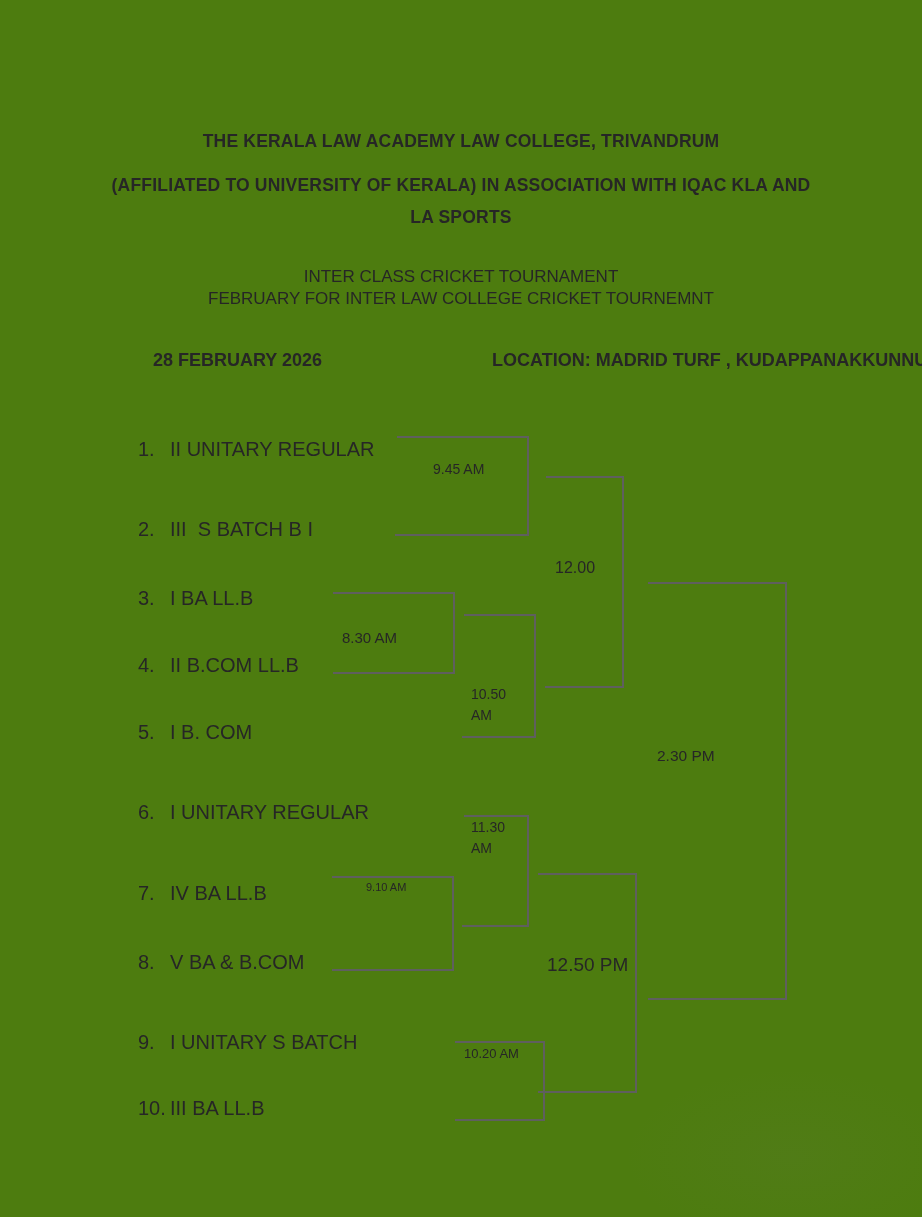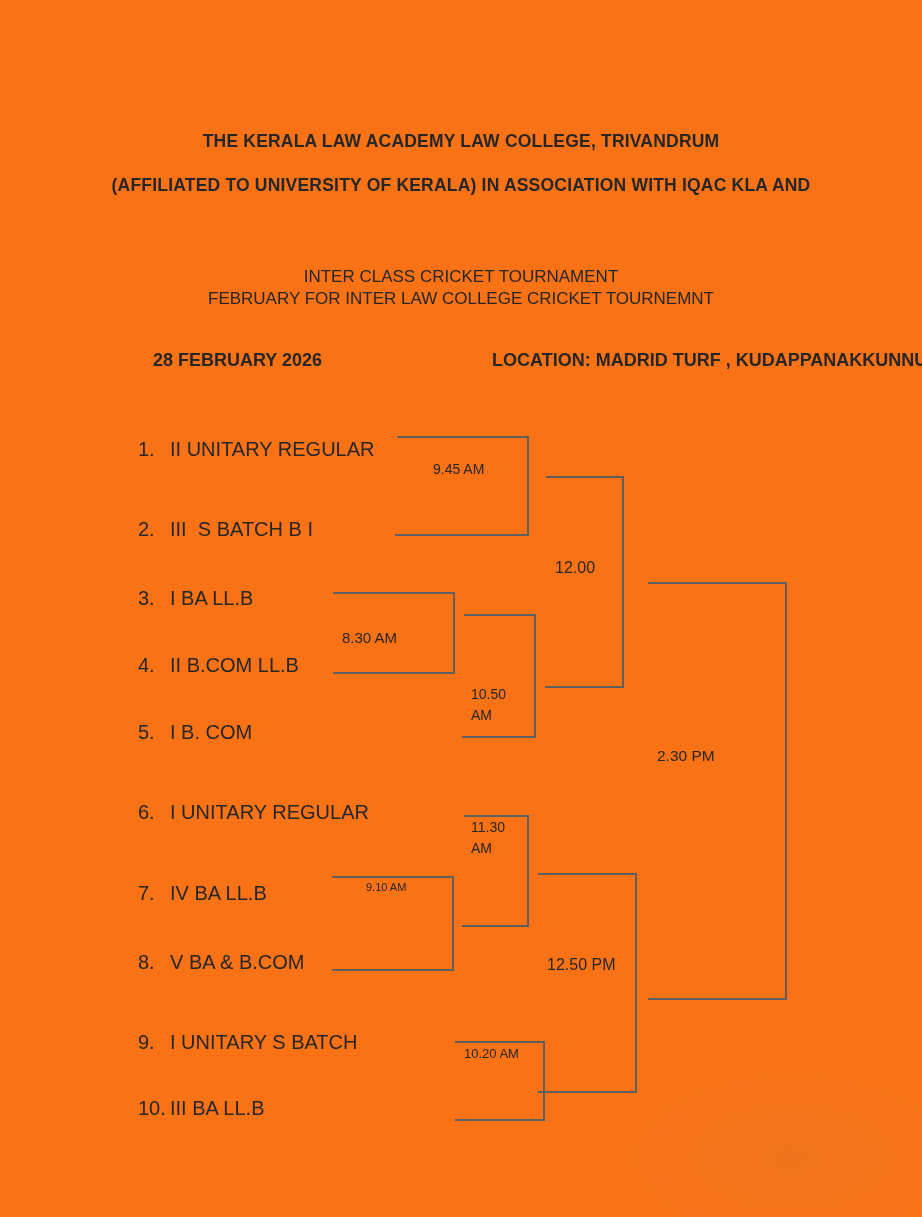--- a/index.html
+++ b/index.html
@@ -4,21 +4,21 @@
 <style>
   html, body {
     margin: 0;
     padding: 0;
     background: #e8e8e8;
   }
   .page {
     position: relative;
     width: 922px;
     height: 1217px;
-    background: #f97316;
+    background: #4d7c0f;
     font-family: "Liberation Sans", "DejaVu Sans", sans-serif;
     color: #262626;
     overflow: hidden;
   }
   
   .shadow-blob {
     position: absolute;
     right: -40px;
     bottom: -30px;
     width: 340px;
@@ -80,30 +80,31 @@
     white-space: pre;
   }
   .time.wrap { white-space: normal; width: 48px; }
   .t-945  { left: 433px; top: 459px; font-size: 14px; }
   .t-1200 { left: 555px; top: 557px; font-size: 16px; }
   .t-830  { left: 342px; top: 627px; font-size: 15px; }
   .t-1050 { left: 471px; top: 684px; font-size: 14px; }
   .t-230  { left: 657px; top: 745px; font-size: 15.5px; }
   .t-1130 { left: 471px; top: 817px; font-size: 14px; }
   .t-910  { left: 366px; top: 877px; font-size: 11px; }
-  .t-1250 { left: 547px; top: 954px; font-size: 16px; }
+  .t-1250 { left: 547px; top: 954px; font-size: 19px; }
   .t-1020 { left: 464px; top: 1043px; font-size: 13px; }
 </style>
 </head>
 <body>
 
 <div class="page">
 
   <div class="hline title-1">THE KERALA LAW ACADEMY LAW COLLEGE, TRIVANDRUM</div>
   <div class="hline title-2a">(AFFILIATED TO UNIVERSITY OF KERALA) IN ASSOCIATION WITH IQAC KLA AND</div>
+  <div class="hline title-2b">LA SPORTS</div>
   <div class="hline subtitle-1">INTER CLASS CRICKET TOURNAMENT</div>
   <div class="hline subtitle-2">FEBRUARY FOR INTER LAW COLLEGE CRICKET TOURNEMNT</div>
   <div class="meta date">28 FEBRUARY 2026</div>
   <div class="meta location">LOCATION: MADRID TURF , KUDAPPANAKKUNNU</div>
 
   <div class="team-row" style="top:440px"><span class="team-num">1.</span><span class="team-name">II UNITARY REGULAR</span></div>
   <div class="team-row" style="top:520px"><span class="team-num">2.</span><span class="team-name">III  S BATCH B I</span></div>
   <div class="team-row" style="top:589px"><span class="team-num">3.</span><span class="team-name">I BA LL.B</span></div>
   <div class="team-row" style="top:656px"><span class="team-num">4.</span><span class="team-name">II B.COM LL.B</span></div>
   <div class="team-row" style="top:723px"><span class="team-num">5.</span><span class="team-name">I B. COM</span></div>

